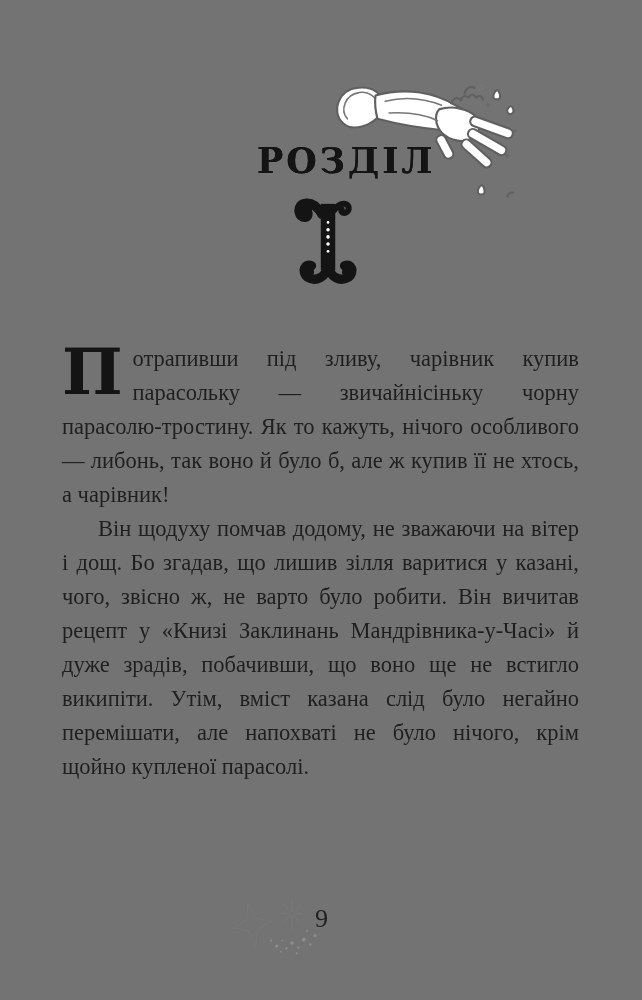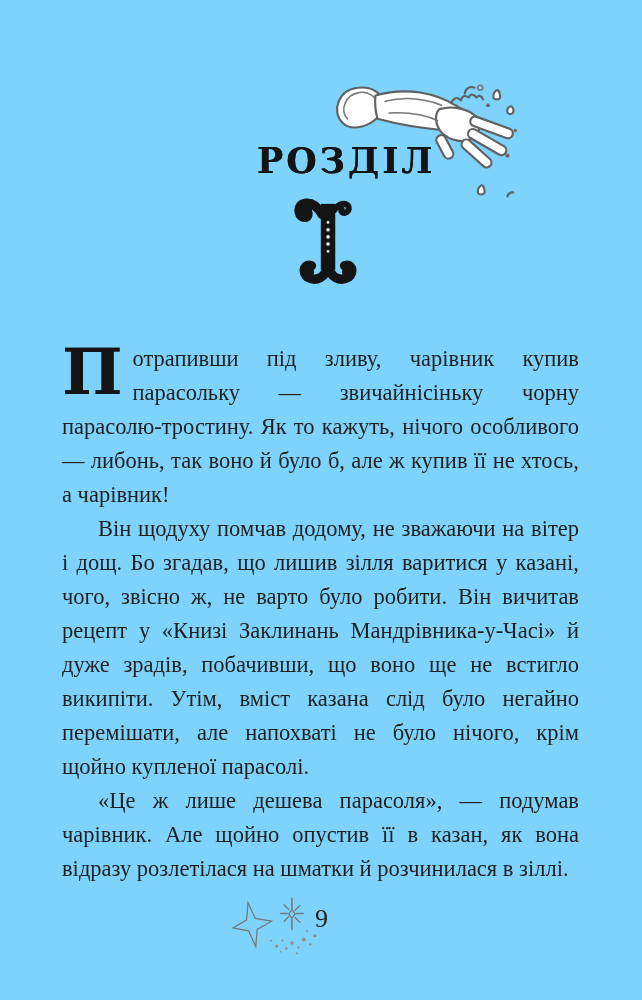--- a/index.html
+++ b/index.html
@@ -1,20 +1,20 @@
 <!DOCTYPE html>
 <html lang="uk"><head>
 <meta charset="utf-8">
 <style>
   html,body{margin:0;padding:0;background:#e8e8e8;}
   .page{
     position:relative;
     width:642px;height:1000px;
     margin:0 auto;
-    background:#7dd3fc;
+    background:#737373;
     overflow:hidden;
     font-family:"Liberation Serif", serif;
     color:#1f1f1f;
   }
 
   
   .hand-illustration{
     position:absolute;left:326px;top:80px;width:196px;height:130px;
   }
   .chapter-label{
@@ -122,21 +122,20 @@
       <circle cx="33" cy="33" r="1.7" fill="#fff"></circle>
       <circle cx="33" cy="40" r="1.7" fill="#fff"></circle>
       <circle cx="33" cy="47" r="1.7" fill="#fff"></circle>
       <circle cx="33" cy="54" r="1.3" fill="#fff"></circle>
     </svg>
   </div>
 
   <div class="body-text">
     <p><span class="drop-cap">П</span><span>отрапивши під зливу, чарівник купив парасольку — звичайнісіньку чорну парасолю-тростину. Як то кажуть, нічого особливого — либонь, так воно й було б, але ж купив її не хтось, а чарівник!</span></p>
     <p class="indent">Він щодуху помчав додому, не зважаючи на вітер і дощ. Бо згадав, що лишив зілля варитися у казані, чого, звісно ж, не варто було робити. Він вичитав рецепт у «Книзі Заклинань Мандрівника-у-Часі» й дуже зрадів, побачивши, що воно ще не встигло википіти. Утім, вміст казана слід було негайно перемішати, але напохваті не було нічого, крім щойно купленої парасолі.</p>
-    <p class="indent">«Це ж лише дешева парасоля», — подумав чарівник. Але щойно опустив її в казан, як вона відразу розлетілася на шматки й розчинилася в зіллі.</p>
   </div>
 
   <svg class="stars-illustration" viewBox="0 0 130 78">
 
     <polygon class="sketch-thin" transform="rotate(-10 30 38)" points="30,8 35.5,29 55,36 35.5,43 30,64 24.5,43 6,36 24.5,29" stroke-width="2.4"></polygon>
 
     <g stroke="#777" stroke-width="2" stroke-linecap="round" fill="none">
       <path d="M80 3 L80 16 M80 30 L80 42 M66 22 L74 22 M86 22 L94 22"></path>
       <path d="M70 11 L76 17 M84 27 L90 33 M90 12 L84 18 M76 26 L70 32" stroke-width="1.6"></path>
     </g>

